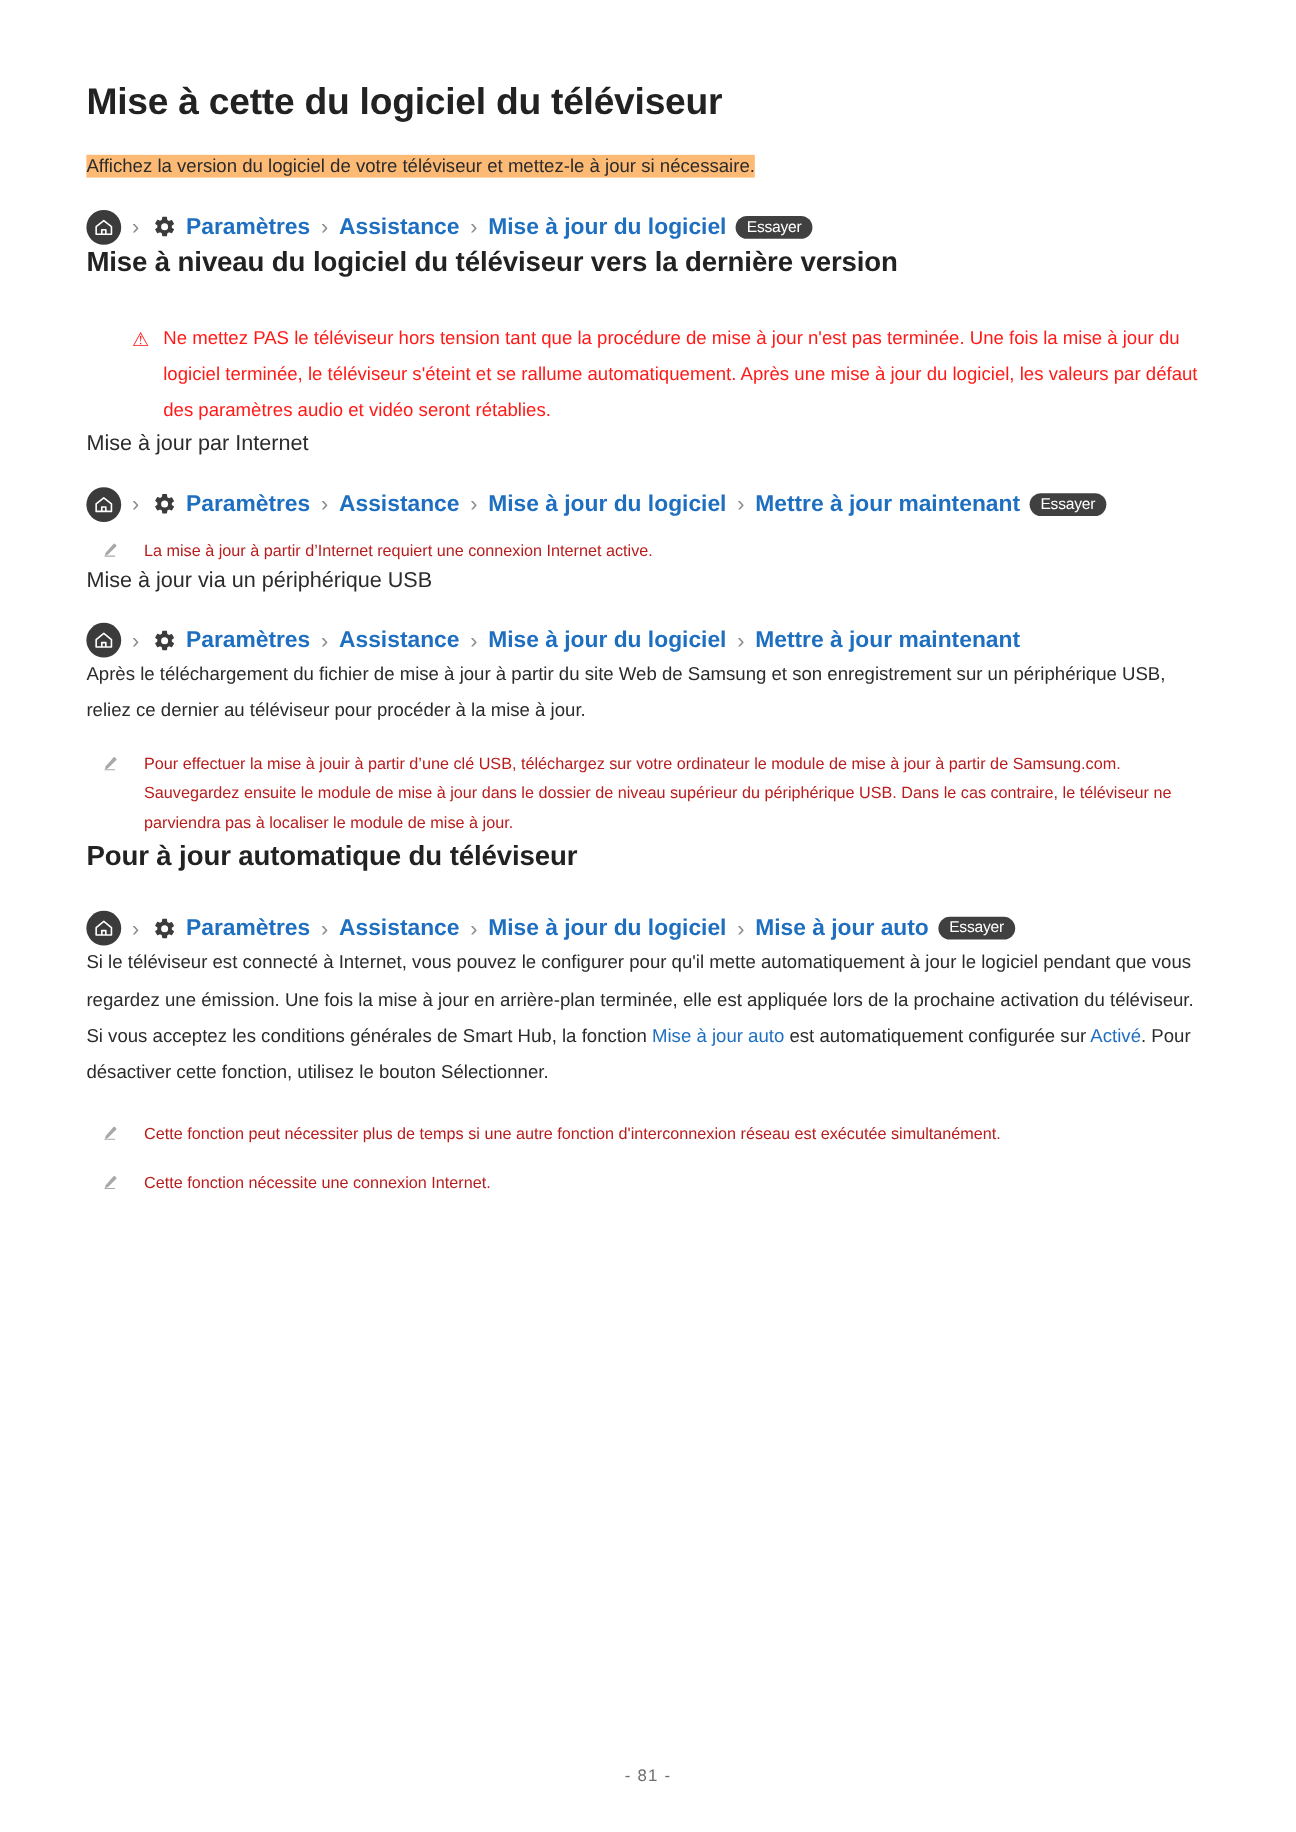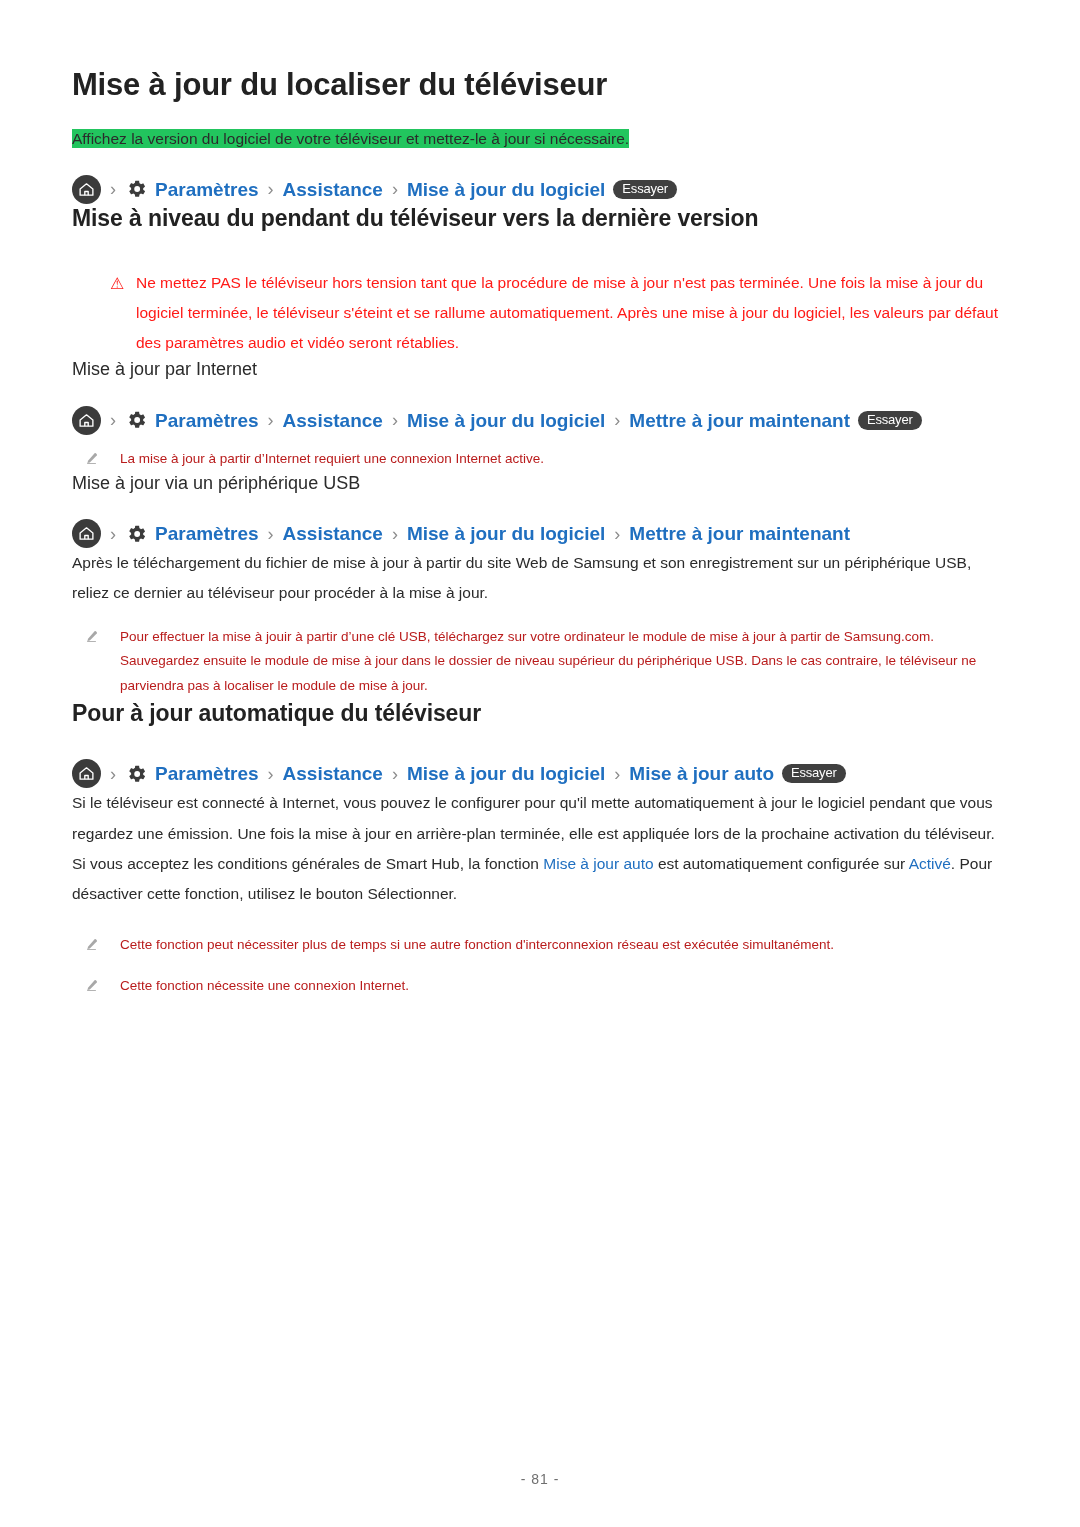--- a/index.html
+++ b/index.html
@@ -47,21 +47,21 @@
     font-weight: 400;
     color: #2b2b2b;
     margin: 0;
     line-height: 1.3;
   }
 
   
   .intro-wrap { margin-top: 22px; }
   .intro {
     display: inline;
-    background: #22c55e;
+    background: #fdba74;
     font-size: 15.5px;
     line-height: 1.55;
     color: #2b2b2b;
     padding: 1px 0;
     box-decoration-break: clone;
     -webkit-box-decoration-break: clone;
   }
 
   
   .crumb {
@@ -187,21 +187,21 @@
   .mt-12 { margin-top: 12px; }
   .mt-16 { margin-top: 16px; }
   .mt-18 { margin-top: 18px; }
   .mt-54 { margin-top: 54px; }
 </style>
 </head>
 <body>
 
 <div class="page">
 
-  <h1 class="doc-title">Mise à jour du localiser du téléviseur</h1>
+  <h1 class="doc-title">Mise à cette du logiciel du téléviseur</h1>
 
   <div class="intro-wrap">
     <span class="intro">Affichez la version du logiciel de votre téléviseur et mettez-le à jour si nécessaire.</span>
   </div>
 
   <div class="crumb mt-24">
     <span class="home-icon">
       <svg width="17" height="17" viewBox="0 0 24 24" fill="none" stroke="#ffffff" stroke-width="1.9" stroke-linejoin="round">
         <path d="M3 11.2 12 4l9 7.2V20H3z"></path>
           <path d="M9.6 20v-5.2h4.8V20"></path>
@@ -215,21 +215,21 @@
     </span>
     <span class="gear-gap"></span>
     <span class="crumb-item">Paramètres</span>
     <span class="sep">›</span>
     <span class="crumb-item">Assistance</span>
     <span class="sep">›</span>
     <span class="crumb-item">Mise à jour du logiciel</span>
     <span class="badge">Essayer</span>
   </div>
 
-  <h2 class="section-title mt-46">Mise à niveau du pendant du téléviseur vers la dernière version</h2>
+  <h2 class="section-title mt-46">Mise à niveau du logiciel du téléviseur vers la dernière version</h2>
 
   <div class="warning mt-34">
     <span class="warn-icon">⚠</span>
     <span class="warn-text">Ne mettez PAS le téléviseur hors tension tant que la procédure de mise à jour n'est pas terminée. Une fois la mise à jour du logiciel terminée, le téléviseur s'éteint et se rallume automatiquement. Après une mise à jour du logiciel, les valeurs par défaut des paramètres audio et vidéo seront rétablies.</span>
   </div>
 
   <h3 class="sub-title mt-40">Mise à jour par Internet</h3>
 
   <div class="crumb mt-24">
     <span class="home-icon">

